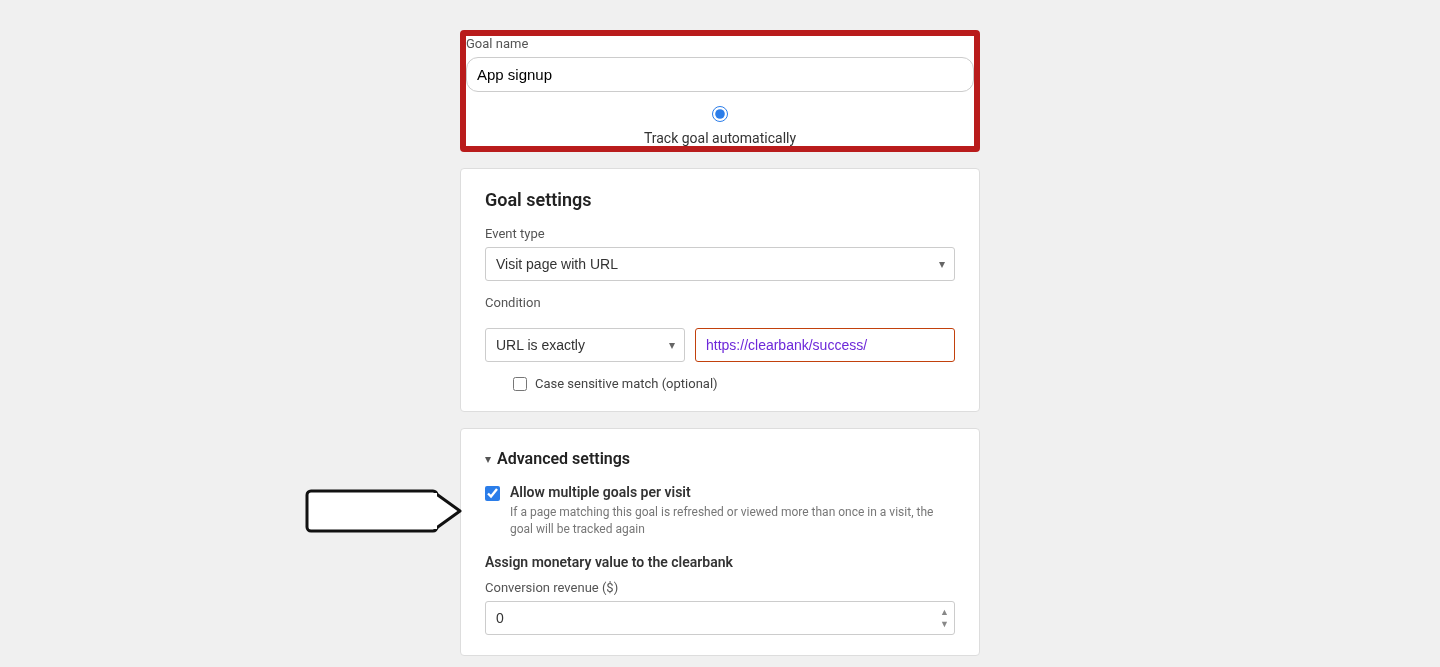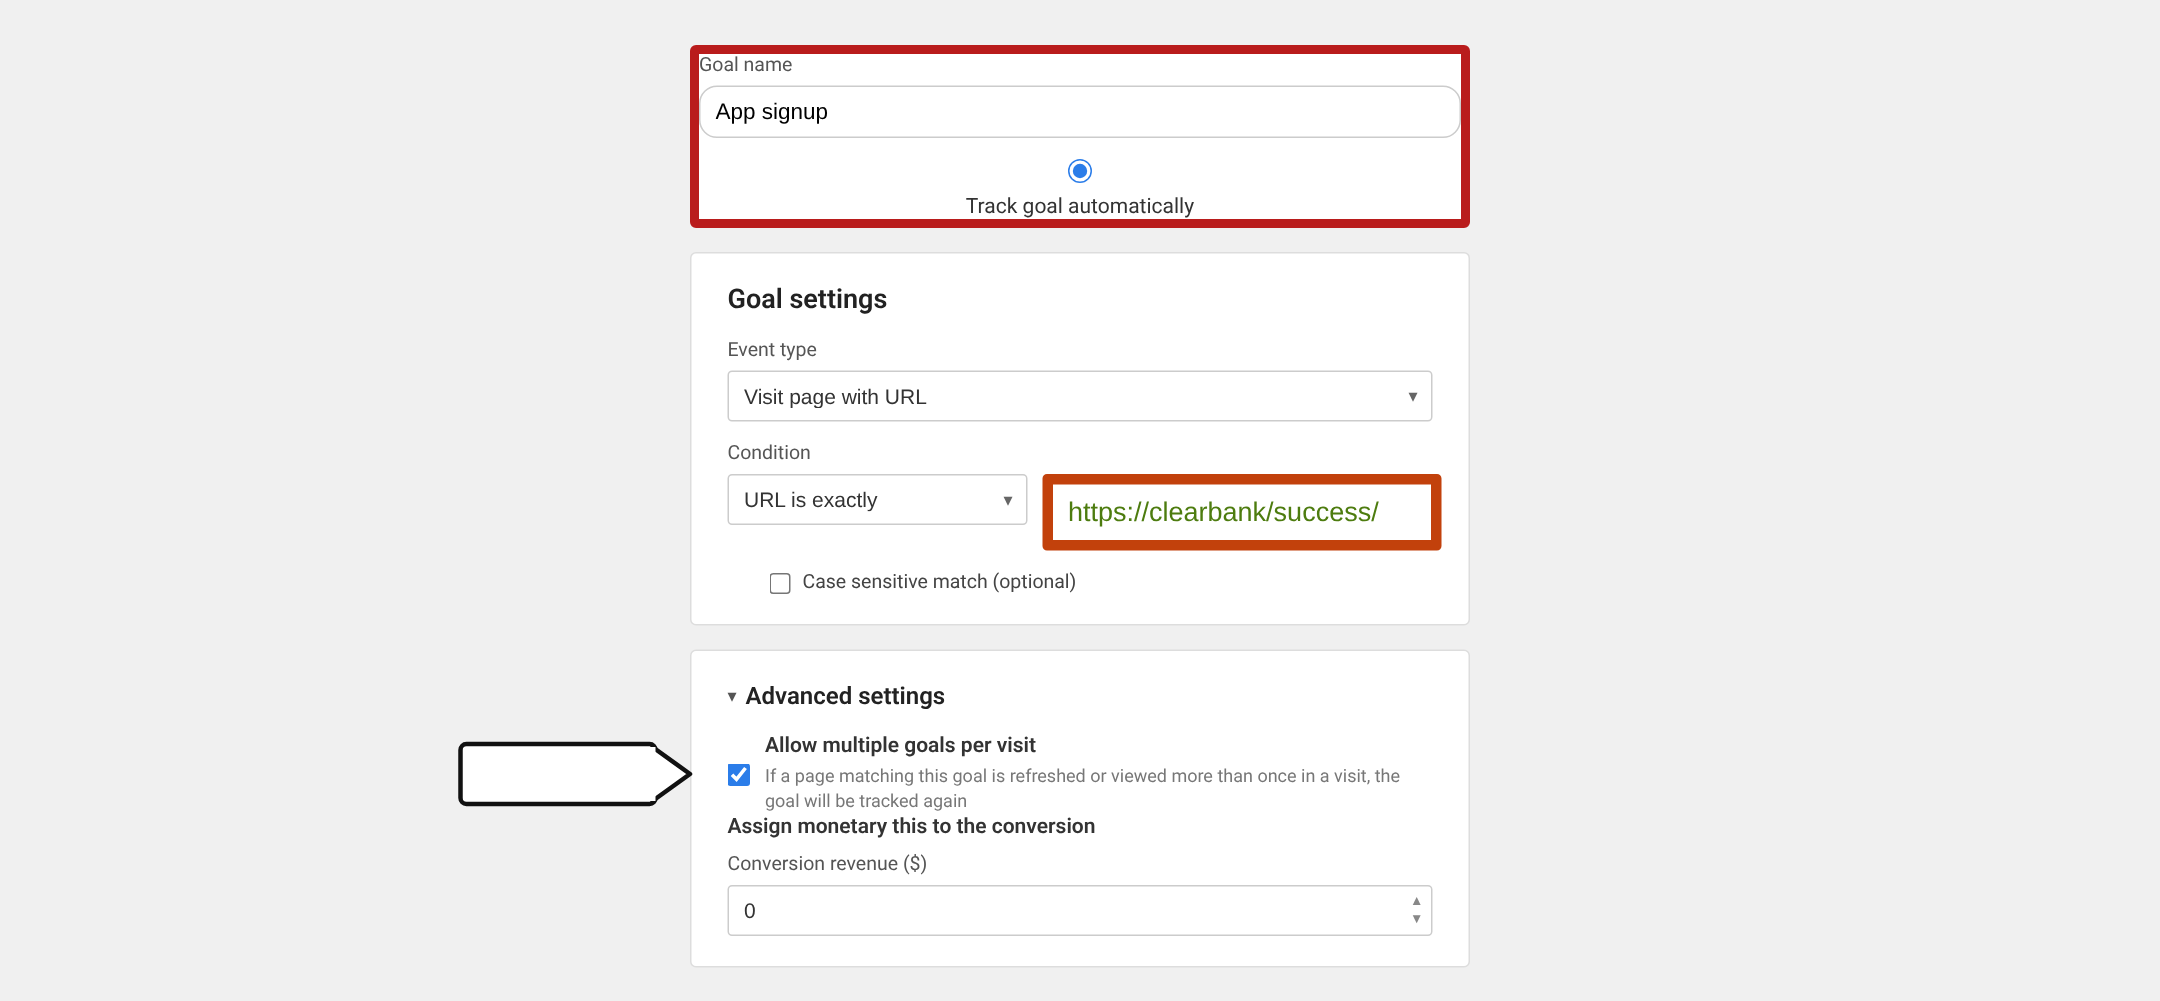--- a/index.html
+++ b/index.html
@@ -116,36 +116,36 @@
       top: 50%;
       transform: translateY(-50%);
       pointer-events: none;
       color: #666;
       font-size: 12px;
     }
 
     .condition-row {
       display: flex;
       gap: 10px;
-      align-items: flex-start;
-      margin-top: 6px;
+      align-items: flex-end;
+      margin-top: 18px;
     }
 
     .condition-select-wrapper {
       position: relative;
       flex: 0 0 200px;
     }
 
     .condition-url-input {
       flex: 1;
-      border: 7px solid #c2410c;
+      border: 1px solid #c2410c;
       border-radius: 3px;
       padding: 8px 10px;
-      font-size: 18px;
-      color: #4d7c0f;
+      font-size: 14px;
+      color: #6d28d9;
       outline: none;
     }
 
     .checkbox-row {
       display: flex;
       align-items: center;
       gap: 8px;
       margin-top: 14px;
       padding-left: 28px;
     }
@@ -181,23 +181,23 @@
     }
 
     .advanced-section-title {
       font-size: 16px;
       font-weight: 600;
       color: #222;
     }
 
     .allow-multiple-row {
       display: flex;
-      align-items: center;
+      align-items: flex-start;
       gap: 10px;
-      margin-bottom: 0;
+      margin-bottom: 16px;
     }
 
     .allow-multiple-checkbox {
       margin-top: 2px;
       accent-color: #2b7de9;
       width: 15px;
       height: 15px;
       cursor: pointer;
       flex-shrink: 0;
     }
@@ -367,21 +367,21 @@
         <div class="allow-multiple-row">
           <input type="checkbox" class="allow-multiple-checkbox" id="allow-multiple" checked="" style="">
           <div class="allow-multiple-text-block">
             <label for="allow-multiple" class="allow-multiple-label">Allow multiple goals per visit</label>
             <span class="allow-multiple-desc">If a page matching this goal is refreshed or viewed more than once in a visit, the goal will be tracked again</span>
           </div>
         </div>
       </div>
 
       <div>
-        <div class="assign-monetary-title">Assign monetary this to the conversion</div>
+        <div class="assign-monetary-title">Assign monetary value to the clearbank</div>
 
         <label class="conversion-revenue-label">Conversion revenue ($)</label>
         <div class="number-input-wrapper">
           <input type="number" class="number-input" value="0" style="">
           <div class="number-spinners">
             <button class="spinner-btn">▲</button>
             <button class="spinner-btn">▼</button>
           </div>
         </div>
 

